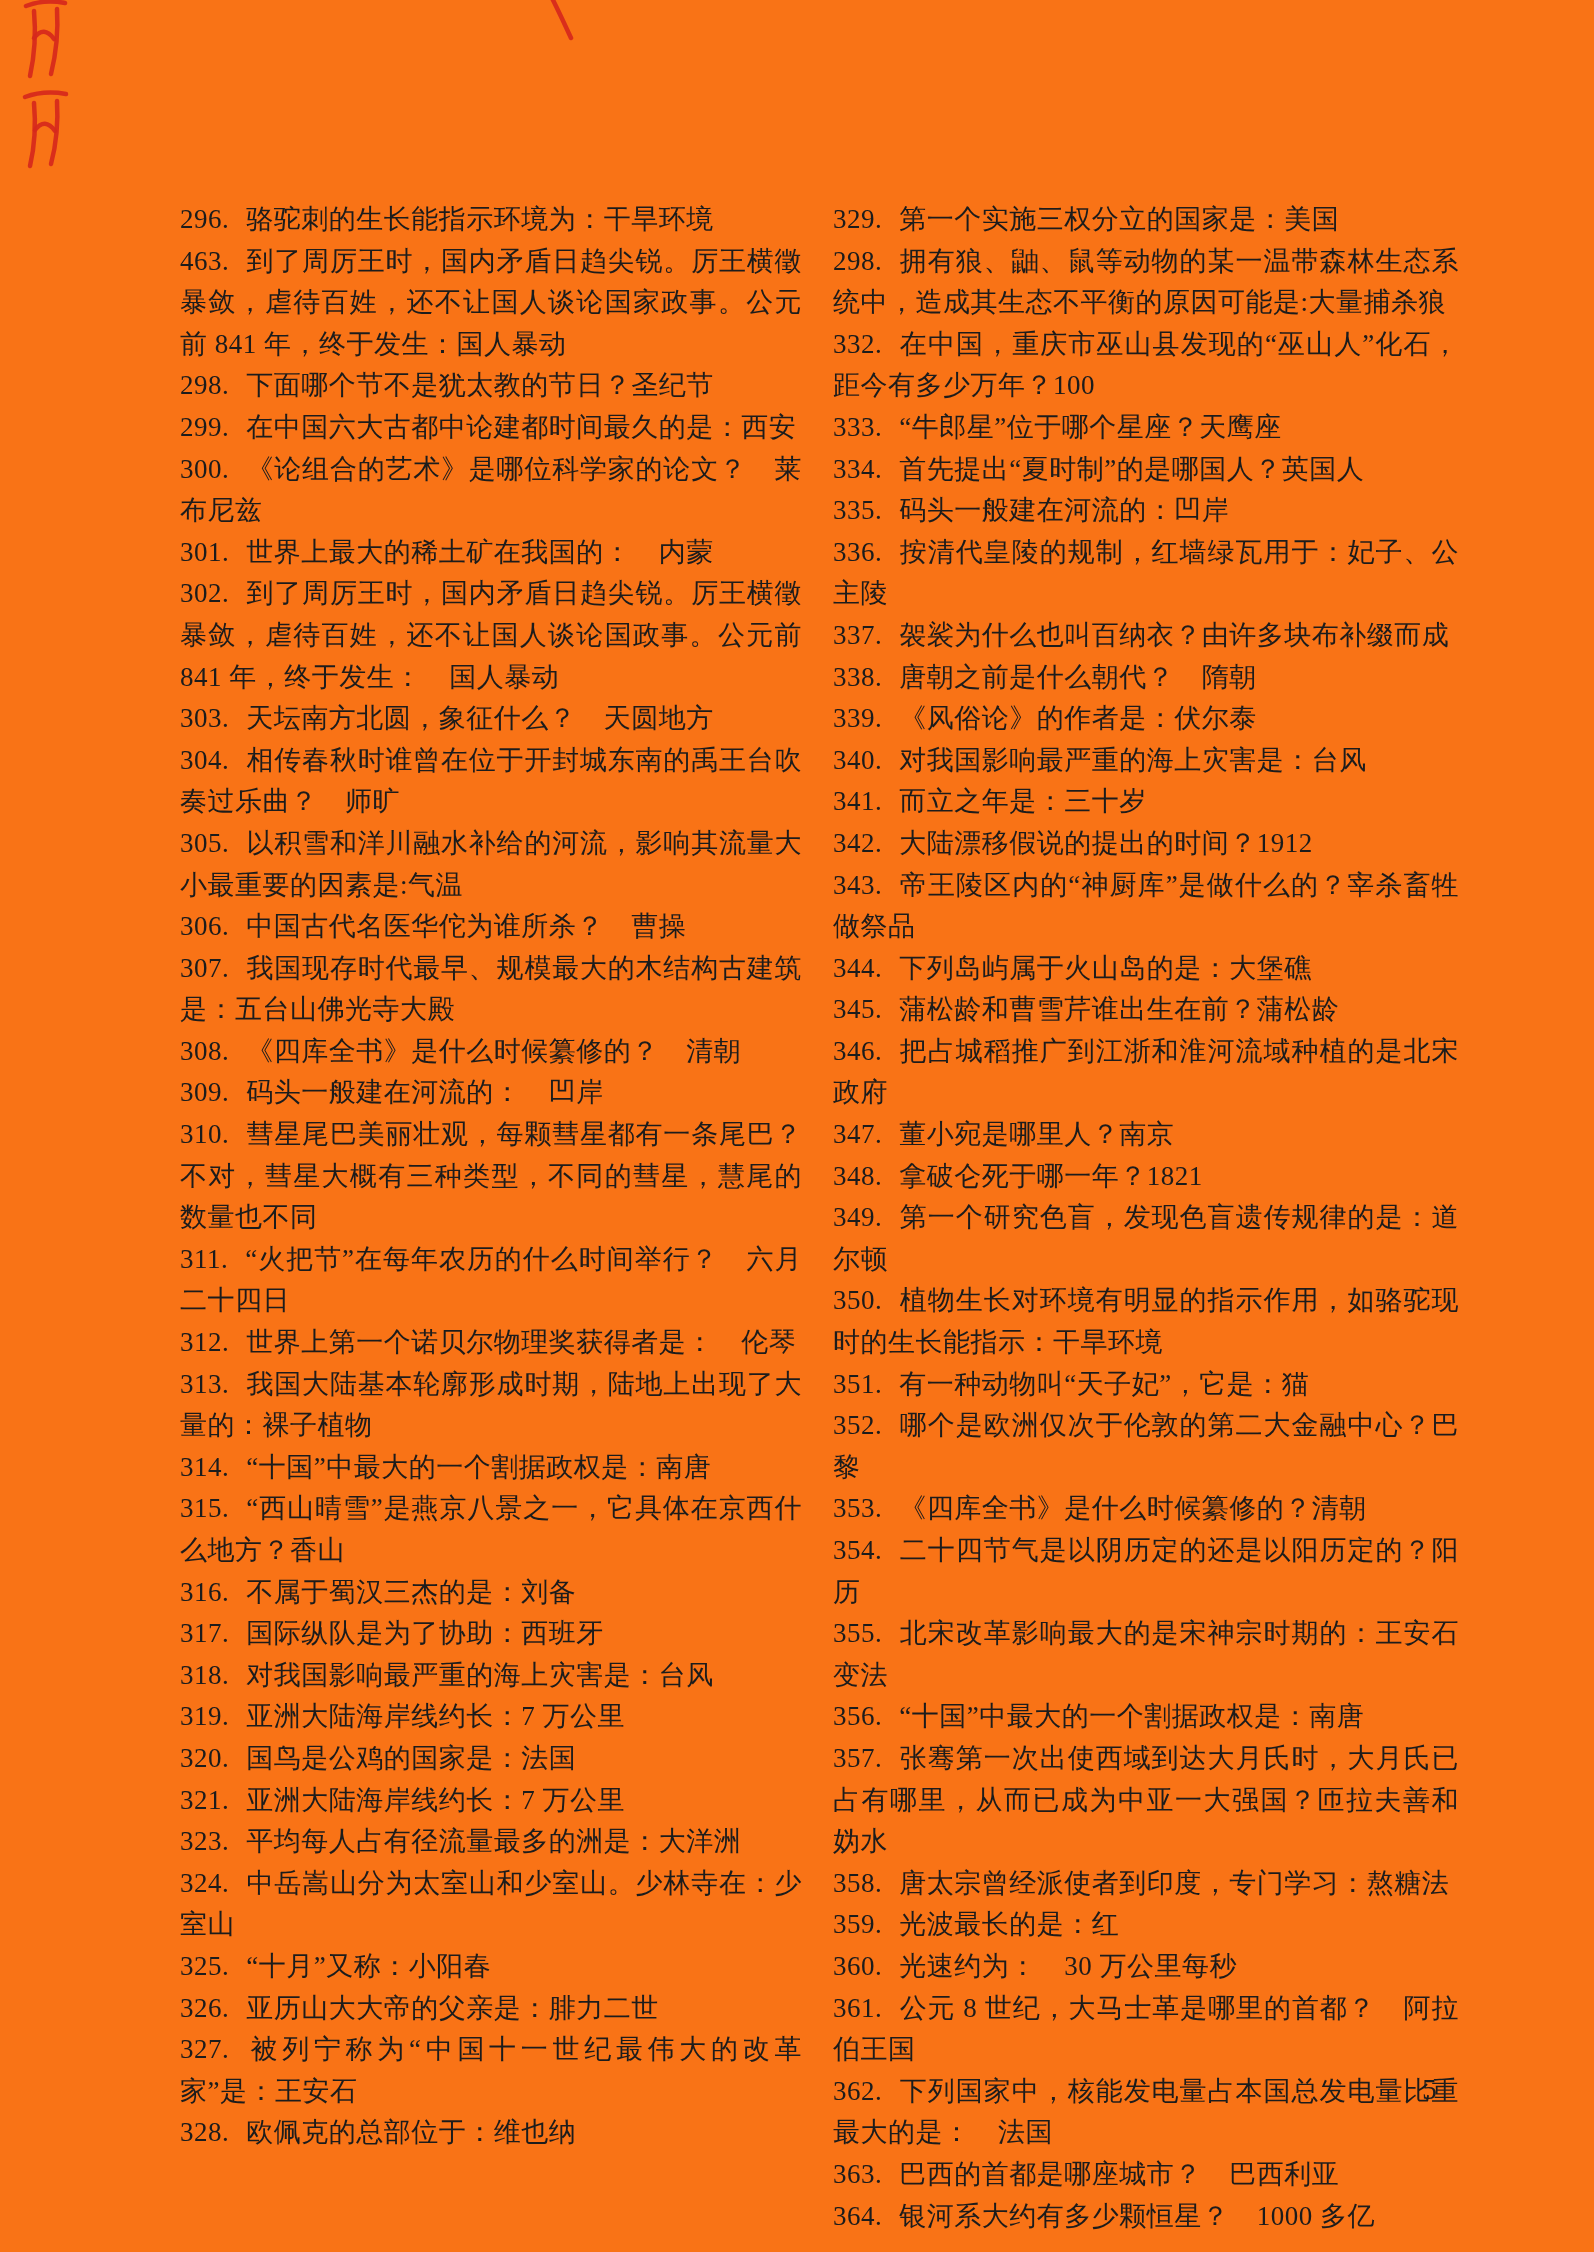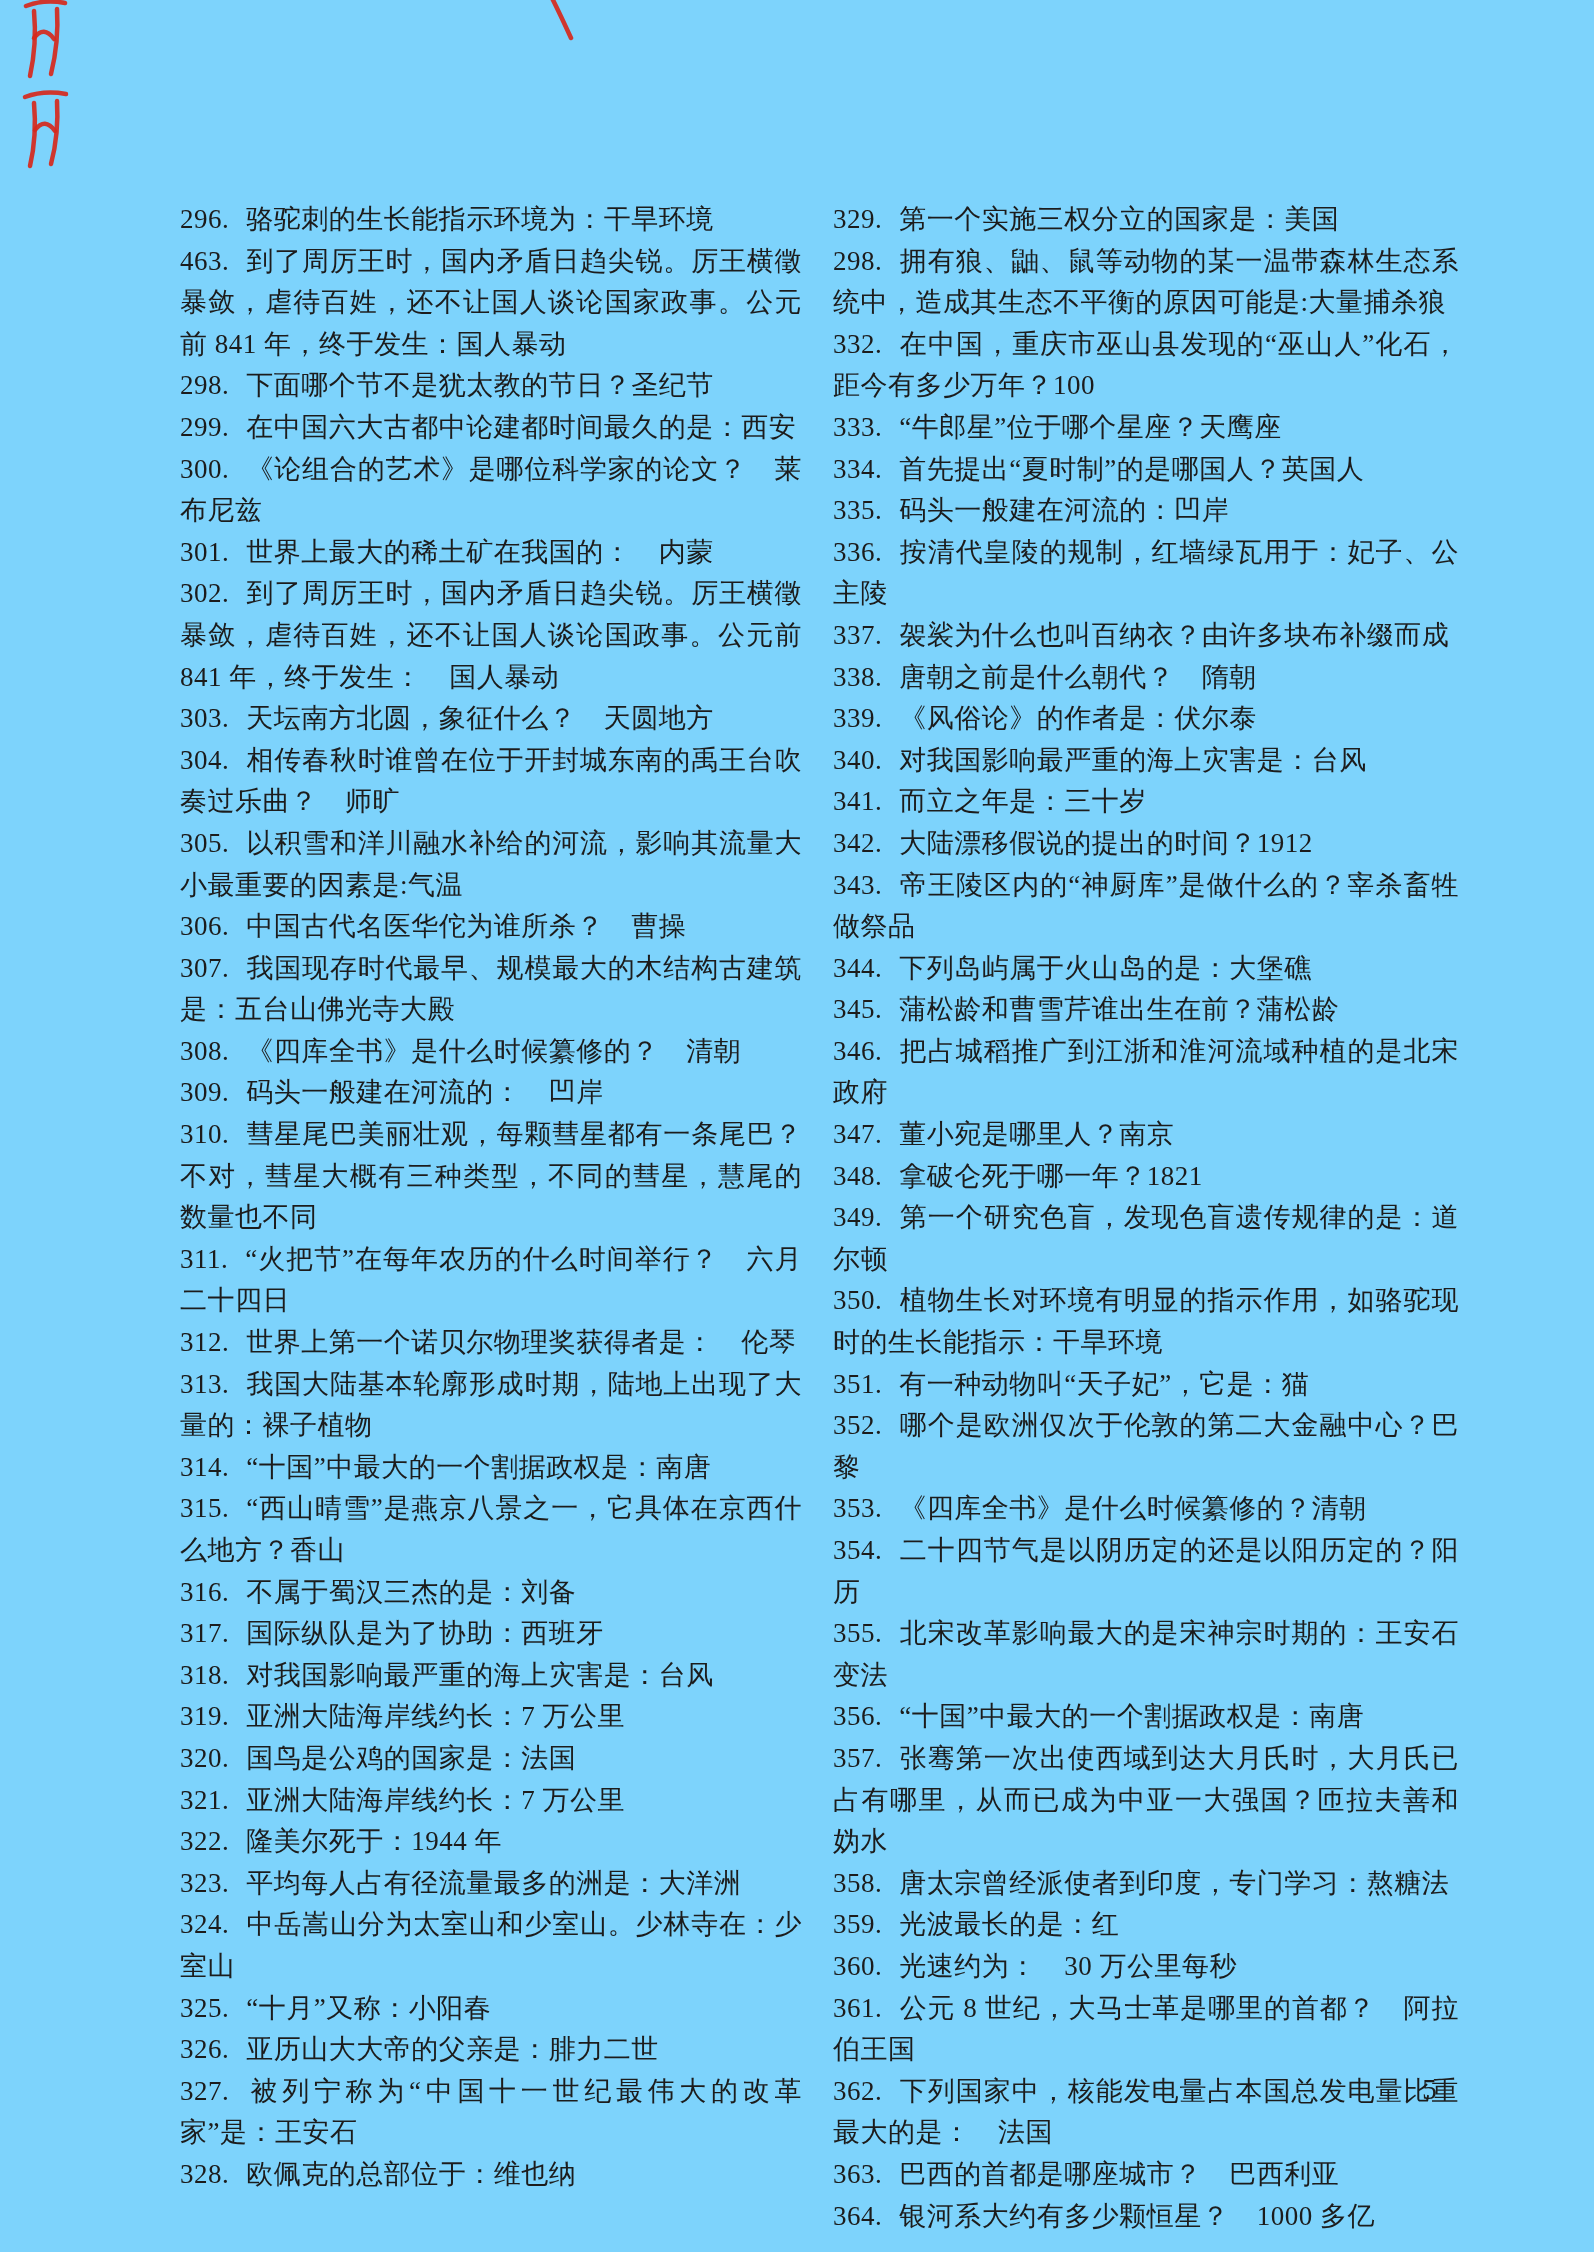--- a/index.html
+++ b/index.html
@@ -6,21 +6,21 @@
   body{
     width:1594px;height:2252px;
     background:#ffffff;
     font-family:"Liberation Serif","DejaVu Serif",serif;
     color:#1c1c1c;
     position:relative;
     overflow:hidden;
   }
   .page{
     position:absolute;left:0;top:0;width:1594px;height:2252px;
-    background:#7dd3fc;
+    background:#f97316;
   }
   .col{
     position:absolute;top:199px;
     font-size:27px;
     line-height:41.6px;
     text-align:justify;
     letter-spacing:0.5px;
   }
   .col-left{left:180px;width:622px;}
   .col-right{left:833px;width:626px;}
@@ -73,21 +73,20 @@
       <p class="q"><span class="num">312.</span><span class="txt">世界上第一个诺贝尔物理奖获得者是：　伦琴</span></p>
       <p class="q"><span class="num">313.</span><span class="txt">我国大陆基本轮廓形成时期，陆地上出现了大量的：裸子植物</span></p>
       <p class="q"><span class="num">314.</span><span class="txt">“十国”中最大的一个割据政权是：南唐</span></p>
       <p class="q"><span class="num">315.</span><span class="txt">“西山晴雪”是燕京八景之一，它具体在京西什么地方？香山</span></p>
       <p class="q"><span class="num">316.</span><span class="txt">不属于蜀汉三杰的是：刘备</span></p>
       <p class="q"><span class="num">317.</span><span class="txt">国际纵队是为了协助：西班牙</span></p>
       <p class="q"><span class="num">318.</span><span class="txt">对我国影响最严重的海上灾害是：台风</span></p>
       <p class="q"><span class="num">319.</span><span class="txt">亚洲大陆海岸线约长：7 万公里</span></p>
       <p class="q"><span class="num">320.</span><span class="txt">国鸟是公鸡的国家是：法国</span></p>
       <p class="q"><span class="num">321.</span><span class="txt">亚洲大陆海岸线约长：7 万公里</span></p>
-      <p class="q"><span class="num">322.</span><span class="txt">隆美尔死于：1944 年</span></p>
       <p class="q"><span class="num">323.</span><span class="txt">平均每人占有径流量最多的洲是：大洋洲</span></p>
       <p class="q"><span class="num">324.</span><span class="txt">中岳嵩山分为太室山和少室山。少林寺在：少室山</span></p>
       <p class="q"><span class="num">325.</span><span class="txt">“十月”又称：小阳春</span></p>
       <p class="q"><span class="num">326.</span><span class="txt">亚历山大大帝的父亲是：腓力二世</span></p>
       <p class="q"><span class="num">327.</span><span class="txt">被列宁称为“中国十一世纪最伟大的改革家”是：王安石</span></p>
       <p class="q"><span class="num">328.</span><span class="txt">欧佩克的总部位于：维也纳</span></p>
     </div>
 
   <div class="col col-right" id="colRight">
       <p class="q"><span class="num">329.</span><span class="txt">第一个实施三权分立的国家是：美国</span></p>

